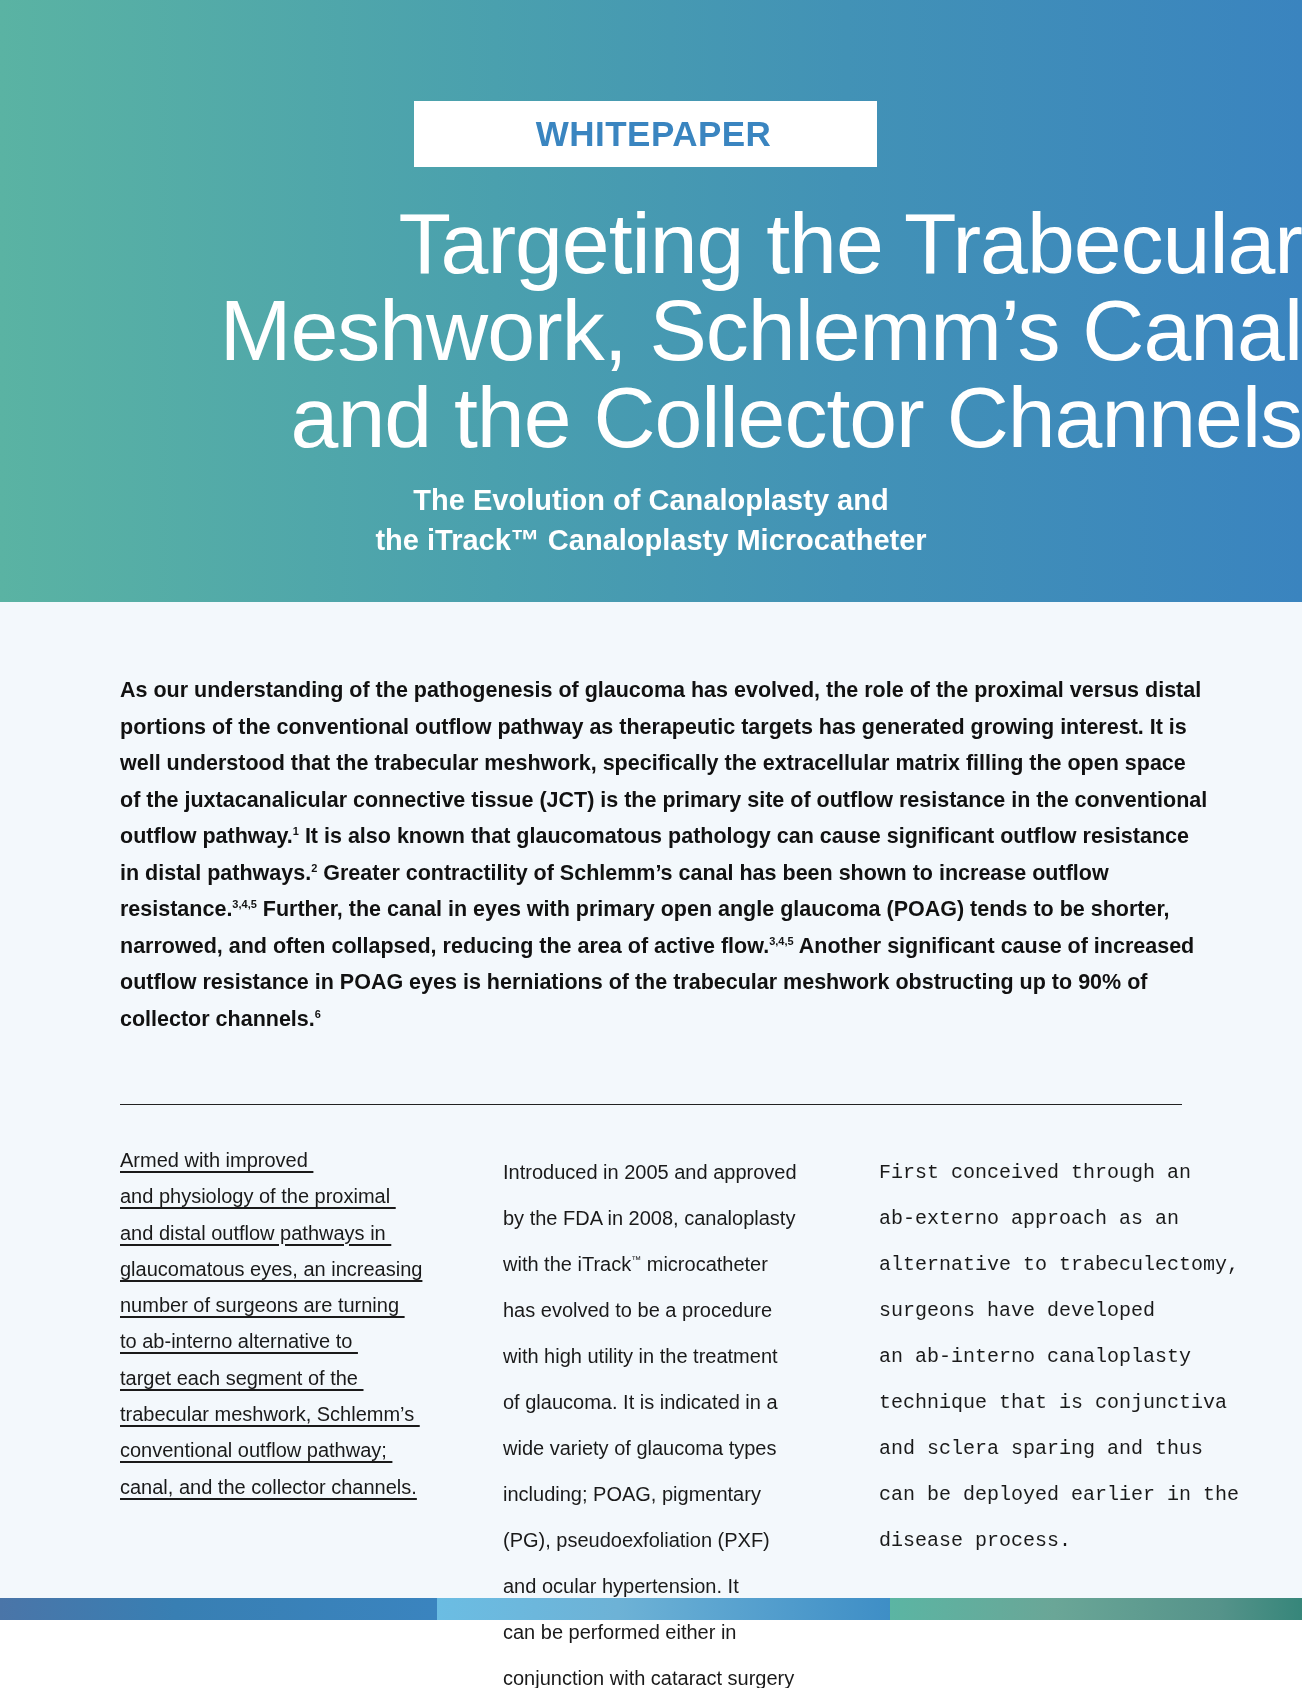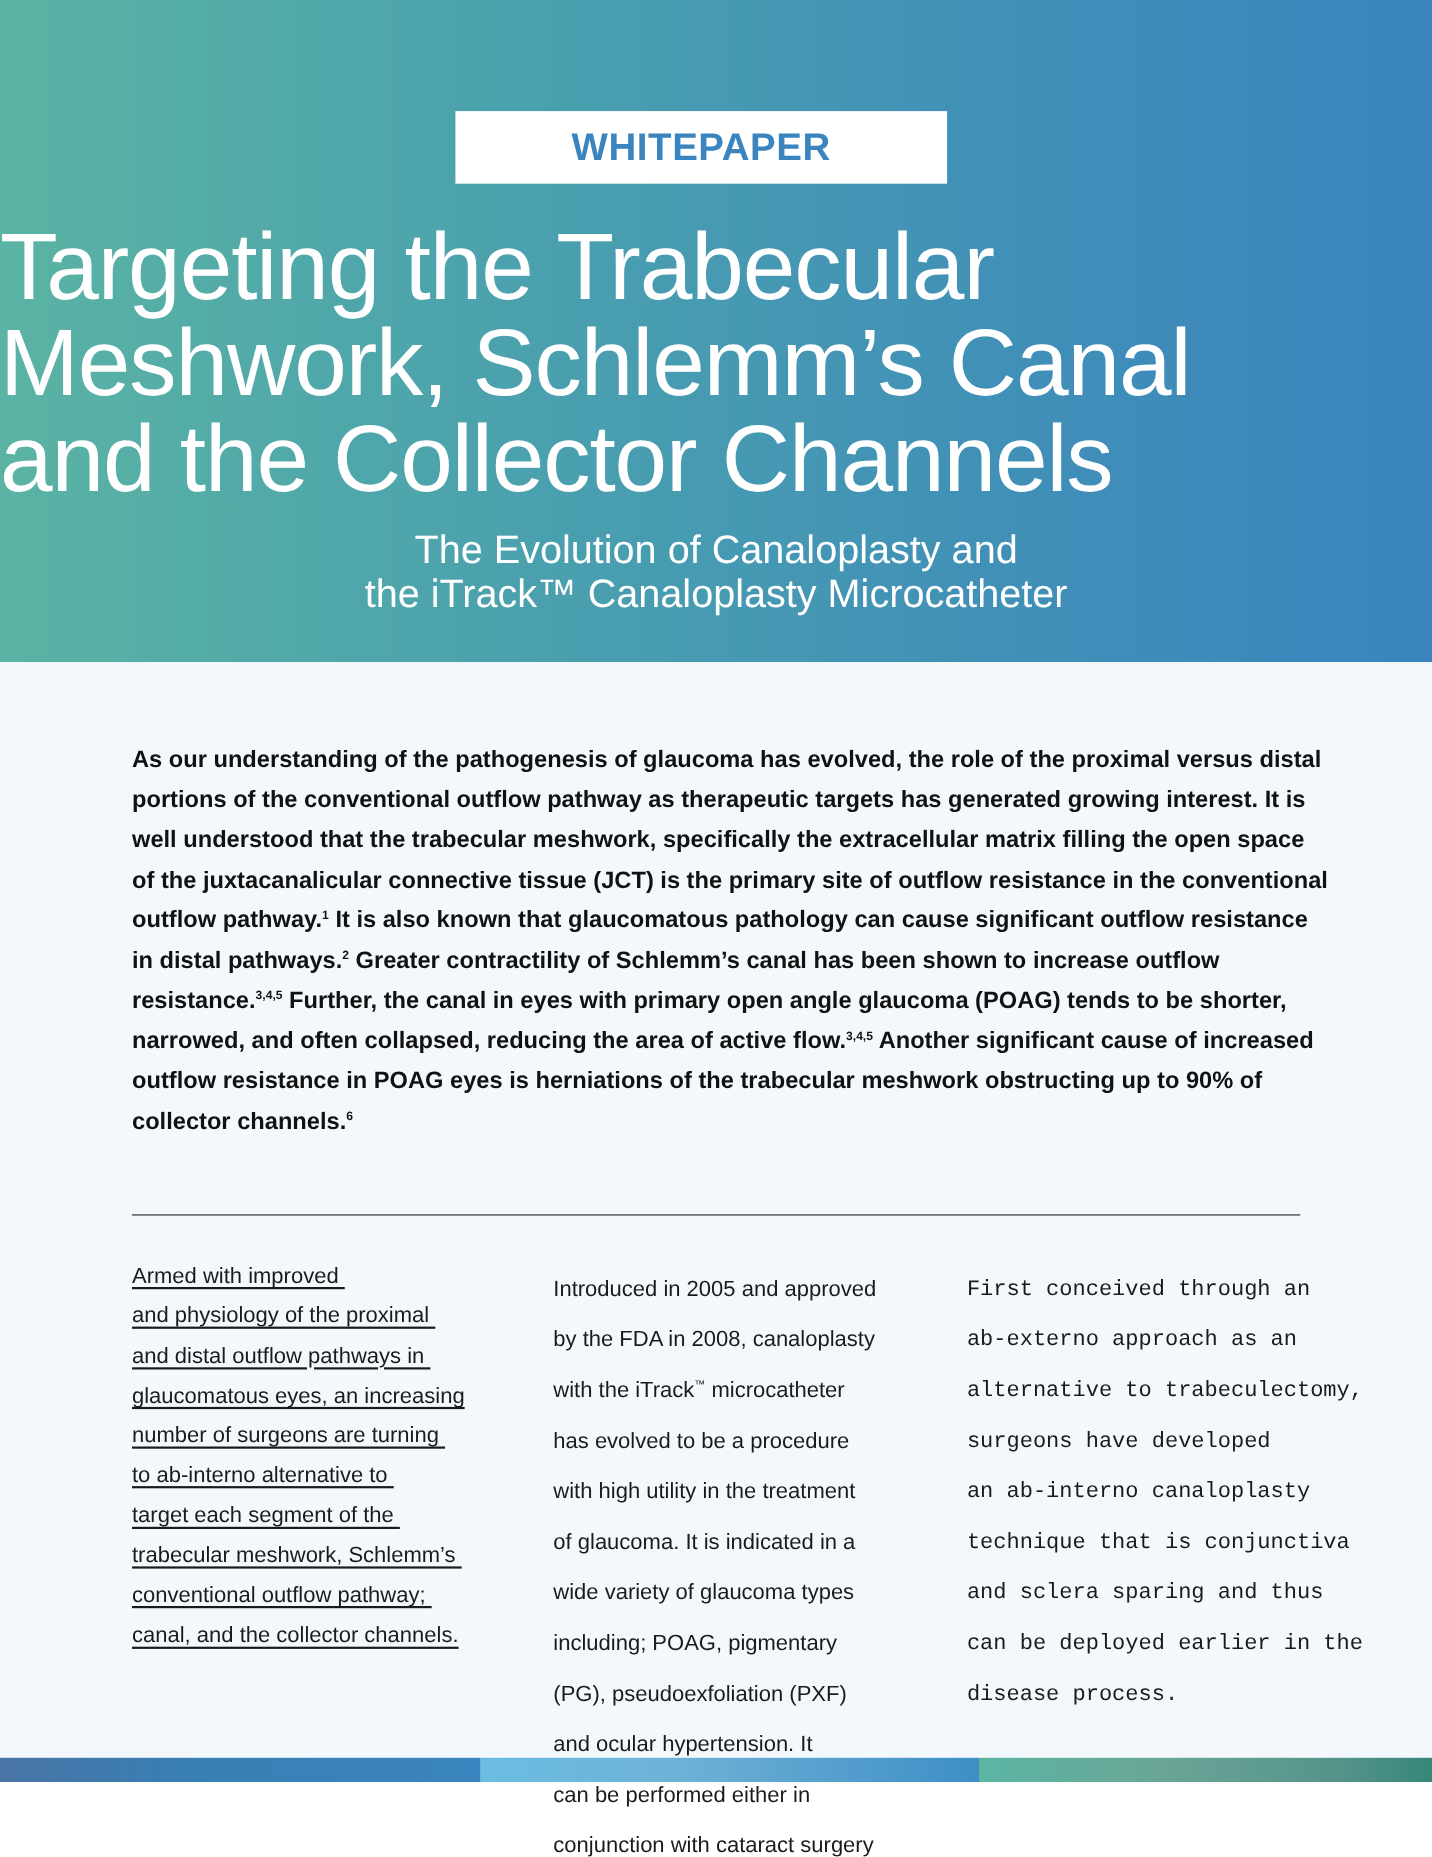--- a/index.html
+++ b/index.html
@@ -24,49 +24,50 @@
   .badge {
     position: absolute;
     left: 414px;
     top: 101px;
     width: 447px;
     height: 66px;
     background: #ffffff;
     display: flex;
     align-items: center;
     justify-content: center;
+    padding-left: 16px;
   }
   .badge span {
     color: #3a85c0;
     font-weight: 700;
     font-size: 35px;
     letter-spacing: 0.5px;
   }
   .title {
     position: absolute;
     left: 0;
     top: 200px;
     width: 1302px;
-    text-align: left;
+    text-align: right;
     color: #ffffff;
     font-weight: 300;
     font-size: 86px;
     line-height: 87px;
     letter-spacing: -1px;
   }
   .title div { white-space: nowrap; }
   .subtitle {
     position: absolute;
     left: 0;
     top: 480px;
     width: 1302px;
     text-align: center;
     color: #ffffff;
-    font-weight: 400;
-    font-size: 36px;
+    font-weight: 700;
+    font-size: 29px;
     line-height: 40px;
   }
   .content {
     position: absolute;
     left: 0;
     top: 602px;
     width: 1302px;
     height: 996px;
     background: #f3f8fc;
   }

